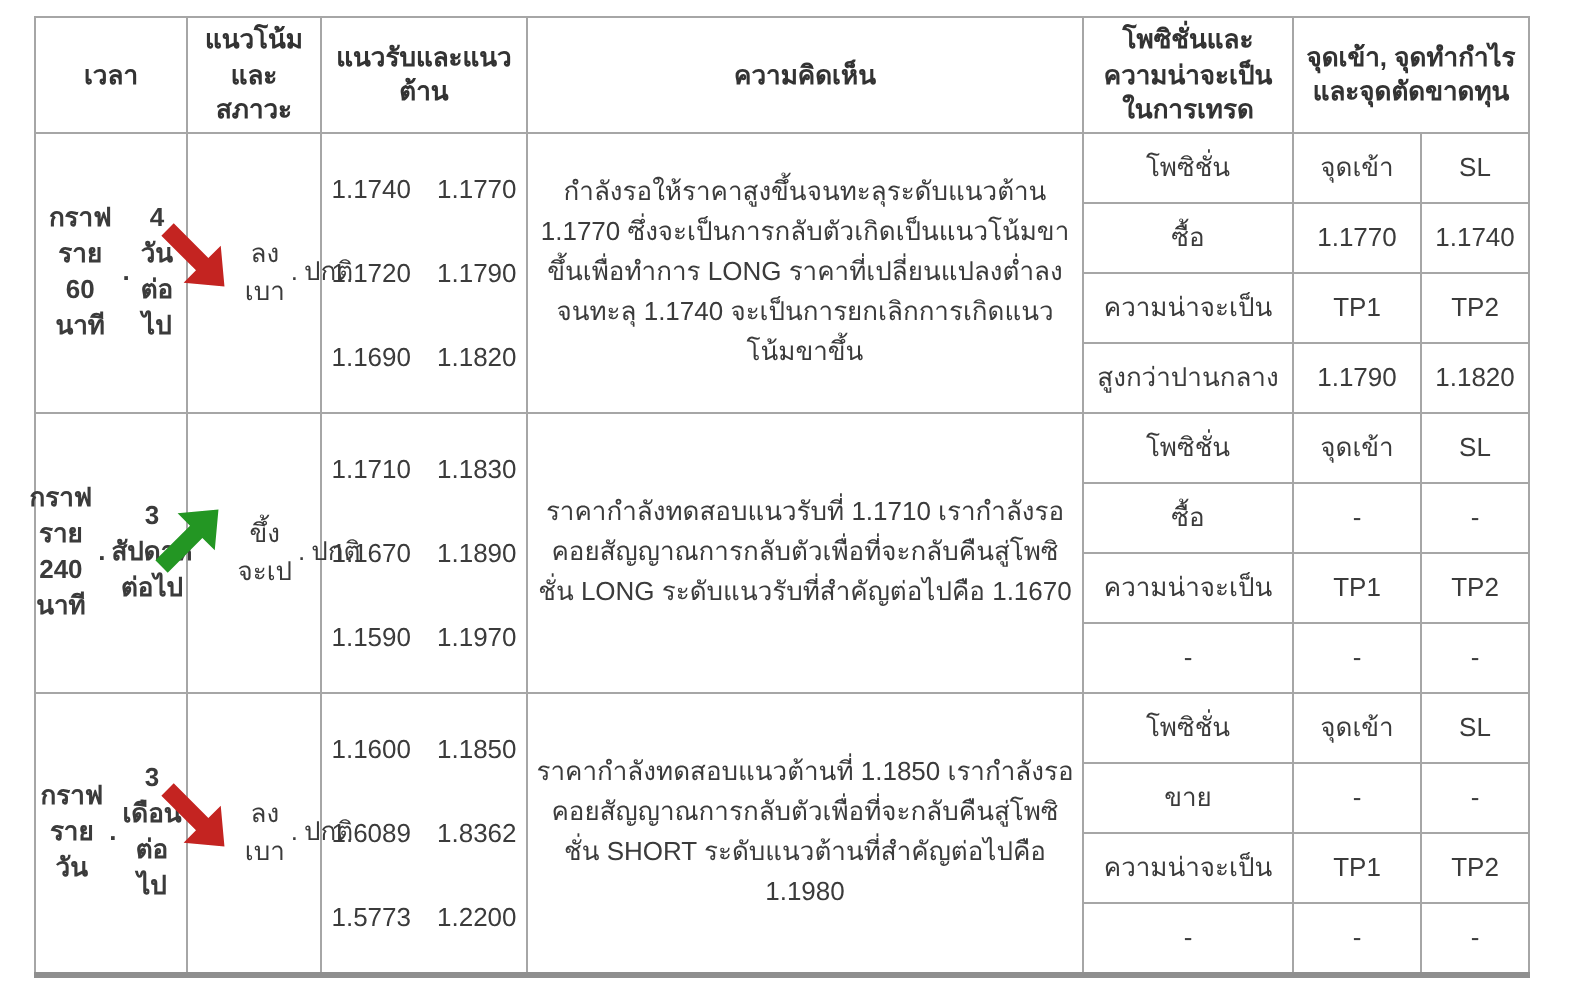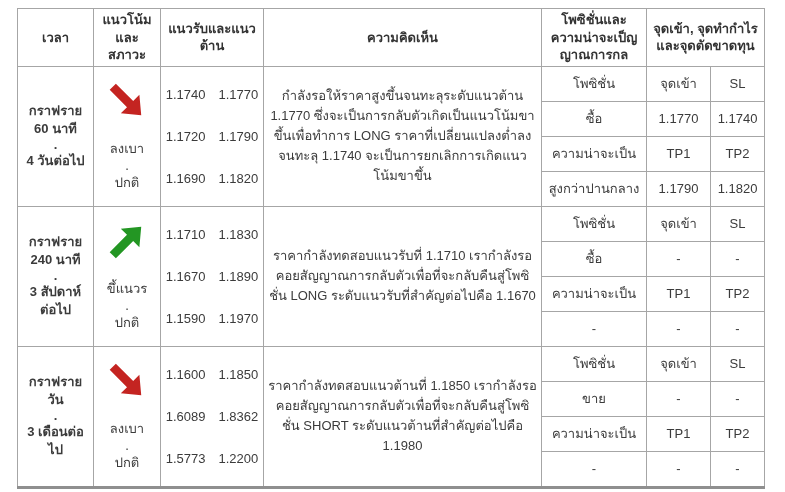--- a/index.html
+++ b/index.html
@@ -41,21 +41,21 @@
   .col-time    { width: 76px; }
   .col-trend   { width: 67px; }
   .col-levels  { width: 103px; }
   .col-comment { width: 278px; }
   .col-pos     { width: 105px; }
   .col-entry   { width: 64px; }
   .col-sl      { width: 54px; }
 
   .stack {
     display: flex;
-    flex-direction: column;
+    flex-direction: row;
     align-items: center;
     justify-content: center;
     gap: 3px;
   }
   .time-cell { font-weight: bold; line-height: 1.4; }
   .sep { line-height: 0.6; font-weight: bold; }
   .trend-cell .sep { font-weight: normal; }
   .trend-lines { line-height: 1.5; text-align: center; }
 
   .arrow-box { margin-bottom: 14px; }
@@ -92,21 +92,21 @@
       <col class="col-pos">
         <col class="col-entry">
         <col class="col-sl">
     </colgroup>
     <thead>
       <tr>
         <th>เวลา</th>
         <th>แนวโน้มและสภาวะ</th>
         <th>แนวรับและแนวต้าน</th>
         <th>ความคิดเห็น</th>
-        <th>โพซิชั่นและความน่าจะเป็ญญาณการกล</th>
+        <th>โพซิชั่นและความน่าจะเป็นในการเทรด</th>
         <th colspan="2">จุดเข้า, จุดทำกำไรและจุดตัดขาดทุน</th>
       </tr>
     </thead>
 
     <tbody>
 
       <tr>
         <td rowspan="4" class="time-cell">
           <div class="stack">
             <span>กราฟราย 60 นาที</span>
@@ -171,21 +171,21 @@
             <span>3 สัปดาห์ต่อไป</span>
           </div>
         </td>
         <td rowspan="4" class="trend-cell">
           <div class="stack">
             <div class="arrow-box">
               <svg class="arrow up" width="42" height="42" viewBox="0 0 48 48">
                 <polygon points="1,19 29,19 29,9 47,24 29,39 29,29 1,29" fill="#239623"></polygon>
               </svg>
             </div>
-            <span class="trend-lines">ขึ้แนวร</span>
+            <span class="trend-lines">ขึ้งจะเป</span>
             <span class="sep">.</span>
             <span class="trend-lines">ปกติ</span>
           </div>
         </td>
         <td rowspan="4">
           <div class="levels-stack">
             <div class="lvl-line">
               <span>1.1710</span>
               <span>1.1830</span>
             </div>

